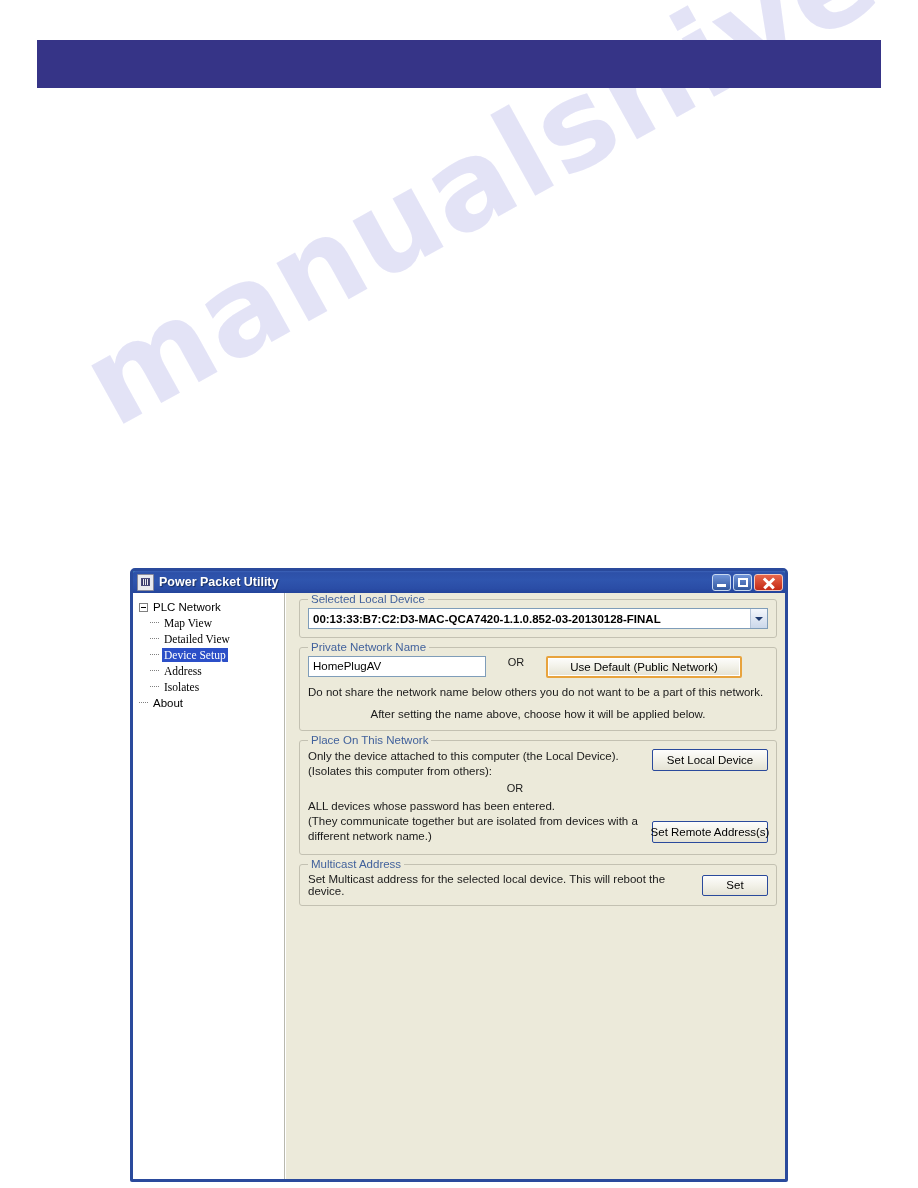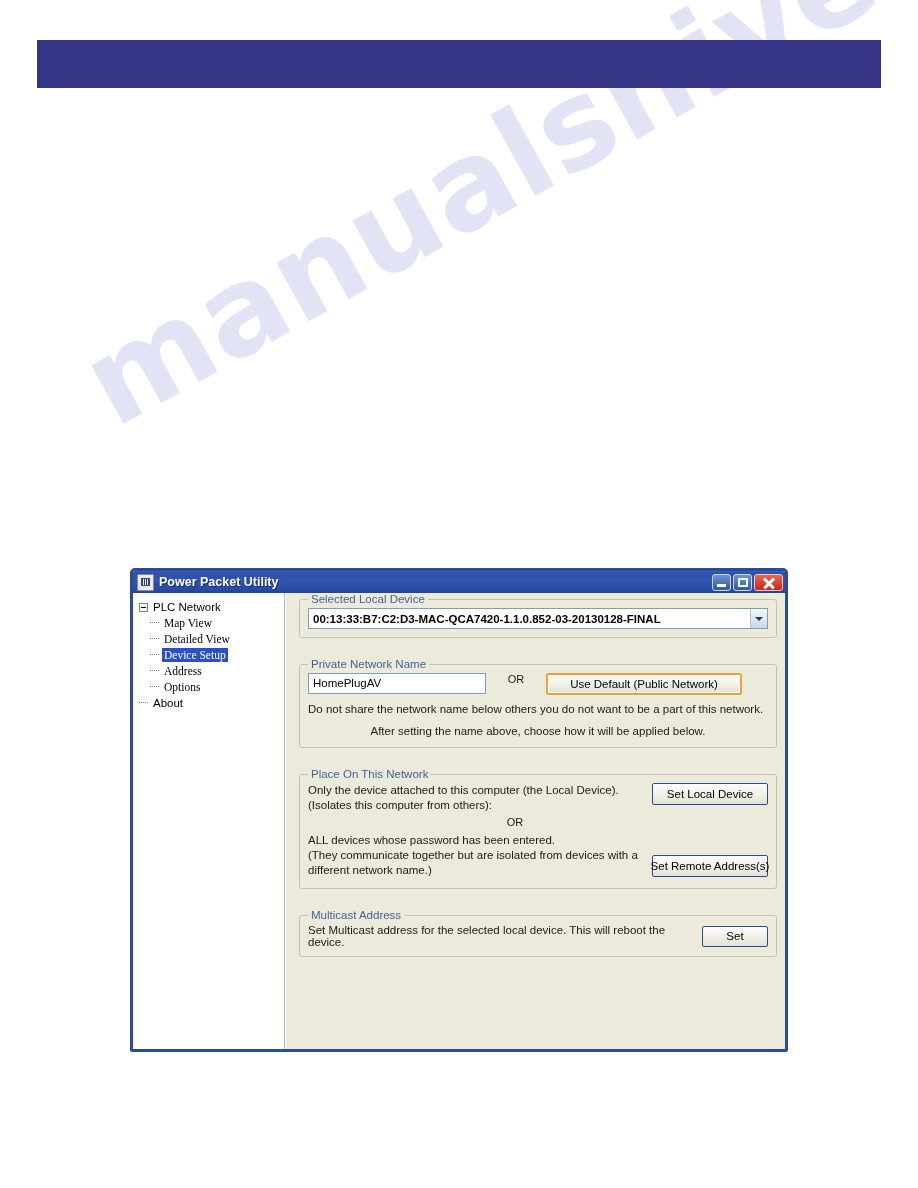--- a/index.html
+++ b/index.html
@@ -38,21 +38,21 @@
     position: absolute;
     left: 37px; top: 40px;
     width: 844px; height: 48px;
     background: #363487;
   }
 
   
   .app-window {
     position: absolute;
     left: 130px; top: 568px;
-    width: 658px; height: 484px;
+    width: 658px; height: 614px;
     border: 3px solid #2a4a9c;
     border-radius: 5px 5px 2px 2px;
     background: #5eead4;
     box-sizing: border-box;
     overflow: hidden;
   }
   .titlebar {
     position: relative;
     height: 22px;
     background: linear-gradient(to bottom,
@@ -178,21 +178,21 @@
   .content {
     flex: 1;
     padding: 6px 8px 0 8px;
     box-sizing: border-box;
     font-size: 11.5px;
     color: #1a1a1a;
   }
   .groupbox {
     border: 1px solid #c3c1b2;
     border-radius: 3px;
-    margin-bottom: 26px;
+    margin-bottom: 9px;
     padding: 8px 8px 8px 8px;
     position: relative;
     box-sizing: border-box;
   }
   .gb-title {
     position: absolute;
     top: -7px; left: 8px;
     background: #ECEADA;
     padding: 0 3px;
     color: #42629C;
@@ -357,21 +357,21 @@
         <div class="tree-row child">
           <span class="dotline"></span>
           <span class="tree-label selected">Device Setup</span>
         </div>
         <div class="tree-row child">
           <span class="dotline"></span>
           <span class="tree-label">Address</span>
         </div>
         <div class="tree-row child">
           <span class="dotline"></span>
-          <span class="tree-label">Options</span>
+          <span class="tree-label">Isolates</span>
         </div>
         <div class="tree-row">
           <span class="dotline"></span>
           <span class="tree-label">About</span>
         </div>
       </div>
 
       <div class="splitter"></div>
 
       <div class="content">

